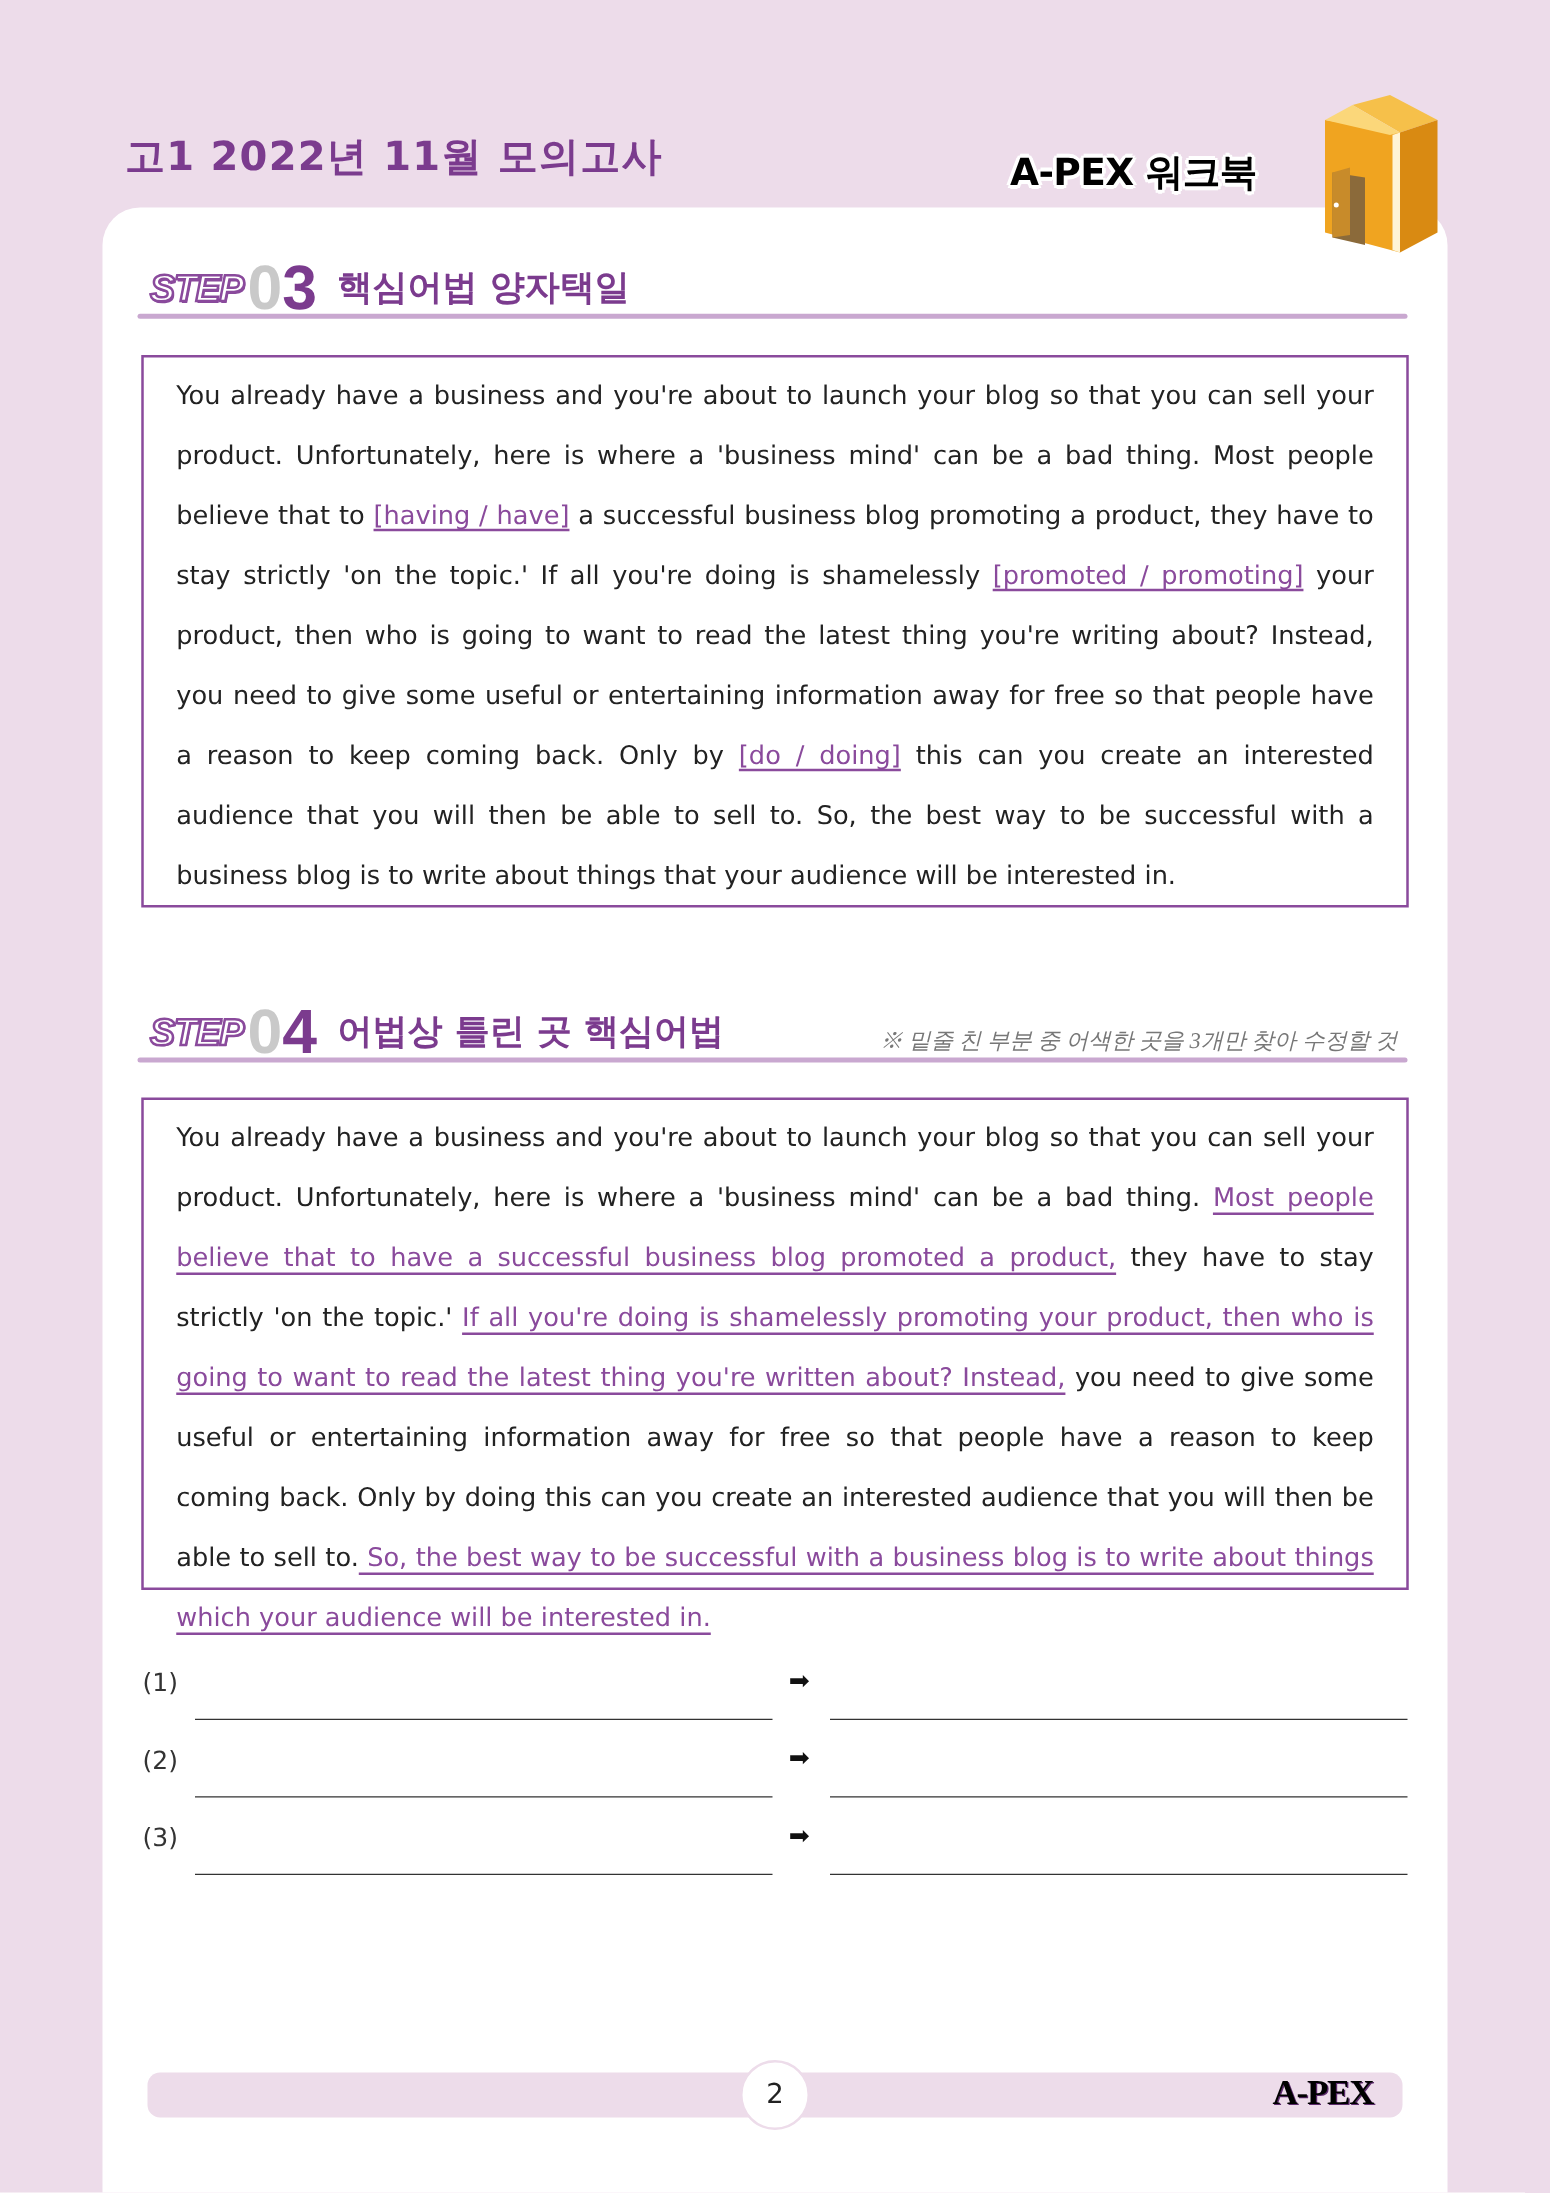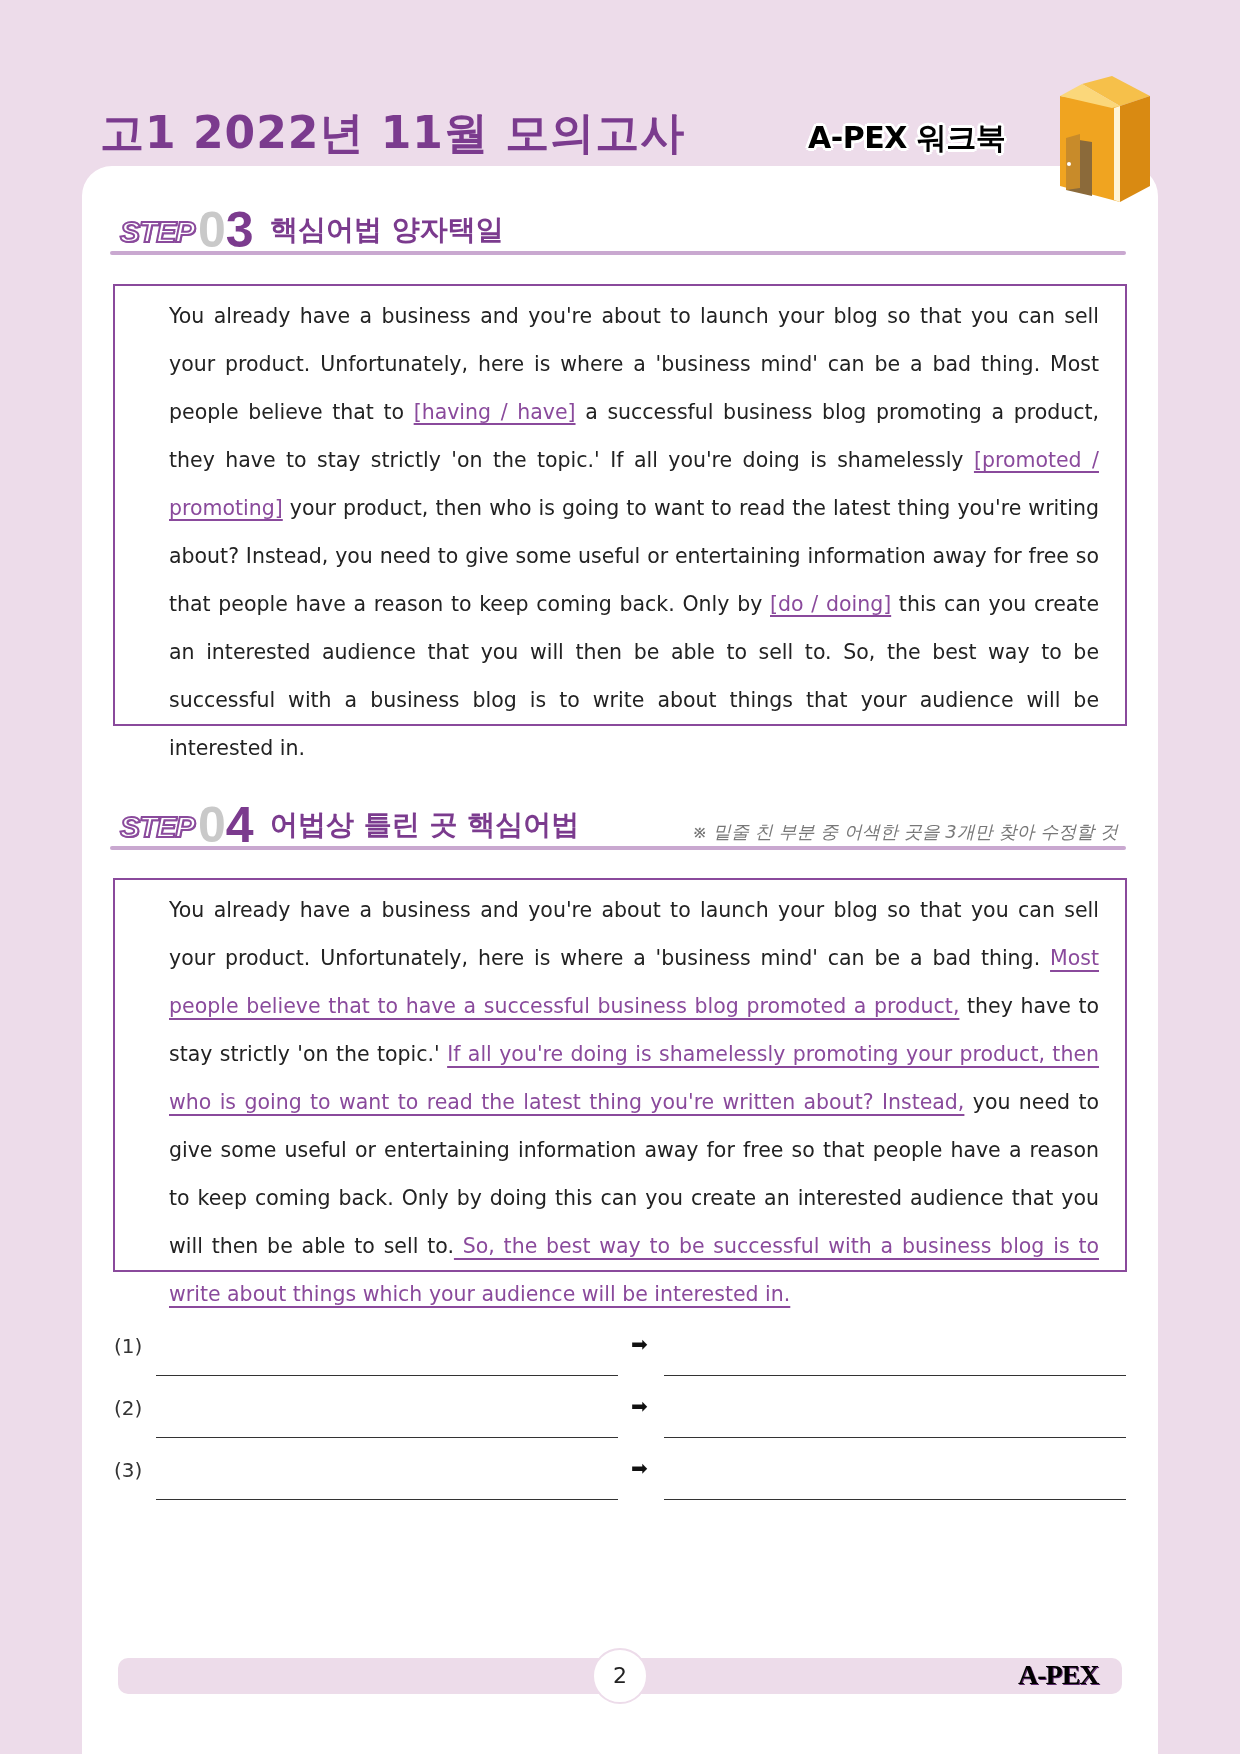--- a/index.html
+++ b/index.html
@@ -6,21 +6,21 @@
   html, body { width: 1240px; height: 1754px; }
   body {
     background: #eddcea;
     font-family: "DejaVu Sans", "Liberation Sans", sans-serif;
     position: relative;
     overflow: hidden;
     color: #222;
   }
   .exam-title {
     position: absolute; left: 100px; top: 104px;
-    font-size: 44px; font-weight: bold; color: #7b3b8e;
+    font-size: 32px; font-weight: bold; color: #7b3b8e;
     letter-spacing: 1px;
   }
   .workbook-label {
     position: absolute; left: 808px; top: 118px;
     font-size: 30px; font-weight: bold; color: #000000;
     text-shadow: 2px 2px 0 #fff, -2px -2px 0 #fff, 2px -2px 0 #fff, -2px 2px 0 #fff, 0 3px 0 #fff, 3px 0 0 #fff, 0 -3px 0 #fff, -3px 0 0 #fff;
     letter-spacing: -0.5px;
   }
   .book-icon { position: absolute; left: 1052px; top: 76px; width: 100px; height: 128px; }
   .page-card {
@@ -46,30 +46,30 @@
     line-height: 50px;
   }
   .step-num .zero { color: #c9c9c9; }
   .step-num .digit { color: #7b3b8e; }
   .step-title {
     position: absolute; left: 150px; bottom: 6px;
     font-size: 28px; font-weight: bold; color: #7b3b8e;
   }
   .step-note {
     position: absolute; right: 8px; bottom: 6px;
-    font-size: 18px; color: #777; font-style: italic;
+    font-size: 18px; color: #777; font-style: italic; font-family: Liberation Serif, serif;
   }
   .passage-box {
     position: absolute; left: 113px; width: 1014px;
     border: 2px solid #8a4a9c; background: #fff;
     padding: 6px 26px 8px 26px;
   }
   .passage-box p {
     font-size: 20.5px; line-height: 48px; text-align: justify;
-    text-align-last: left; color: #222; margin-left: 28px;
+    text-align-last: left; color: #222;
   }
   .choice { color: #8a4a9c; text-decoration: underline; text-underline-offset: 4px; }
   .hl { color: #8a4a9c; text-decoration: underline; text-underline-offset: 5px; }
   .answer-row { position: absolute; left: 114px; width: 1012px; height: 50px; }
   .answer-row .num {
     position: absolute; left: 0; top: 8px; font-size: 20px; color: #333;
   }
   .answer-row .line-left {
     position: absolute; left: 42px; width: 462px; bottom: 0; height: 1px; background: #333;
   }

